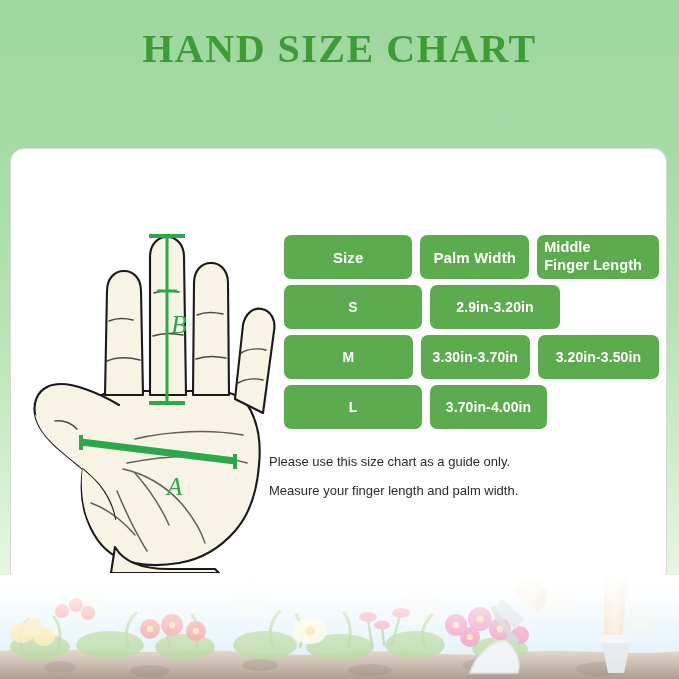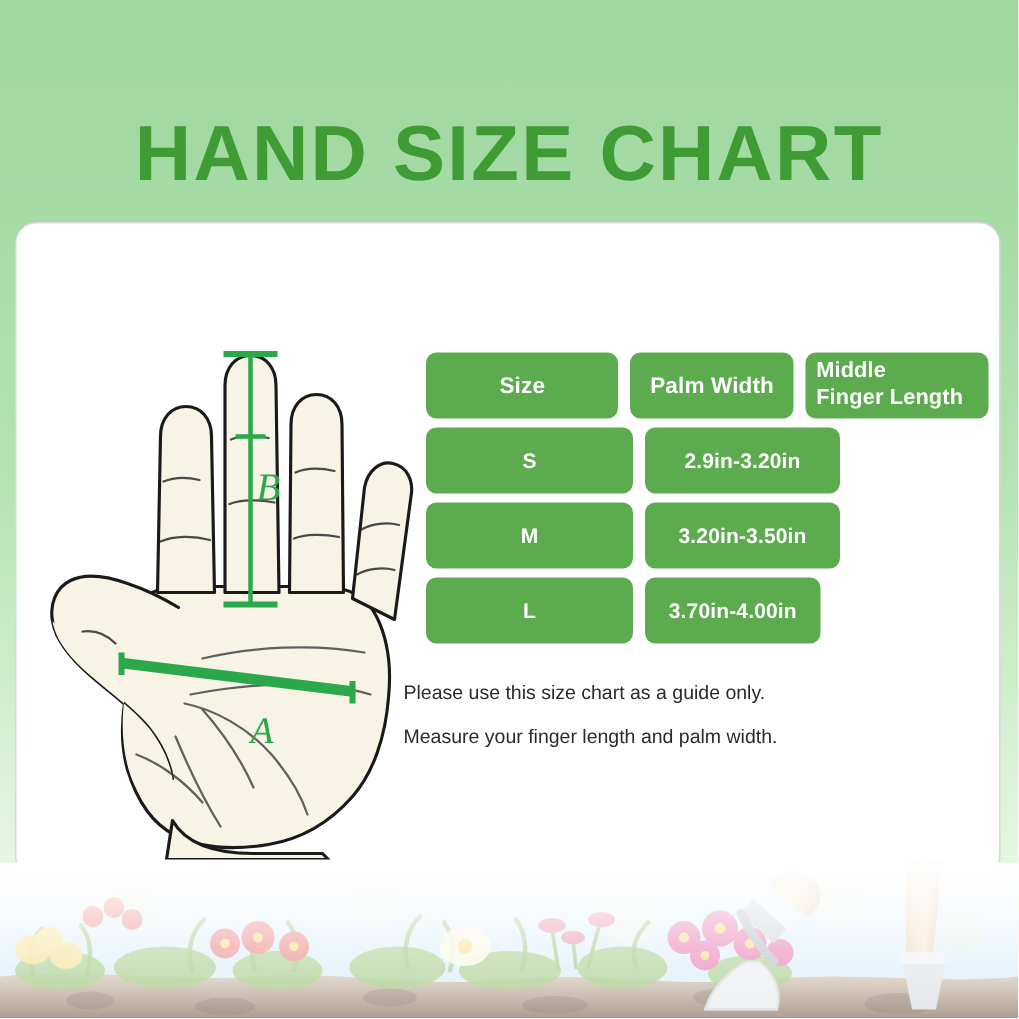--- a/index.html
+++ b/index.html
@@ -32,27 +32,26 @@
   
   .title-wrap {
     position: absolute;
     left: 0;
     top: 28px;
     width: 679px;
     text-align: center;
   }
   .title {
     display: inline-block;
-    font-family: Liberation Sans, sans-serif;
+    font-family: Liberation Serif, serif;
     font-weight: bold;
-    font-size: 52px;
+    font-size: 40px;
     letter-spacing: 1.5px;
     color: #3f9c35;
     line-height: 1.05;
-    margin-top: 48px;
   }
 
   
   .card {
     position: absolute;
     left: 10px;
     top: 148px;
     width: 657px;
     height: 437px;
     background: #ffffff;
@@ -252,20 +251,21 @@
         </div>
       </div>
 
       <div class="trow">
         <div class="cell c1">S</div>
         <div class="cell c3">2.9in-3.20in</div>
       </div>
 
       <div class="trow">
         <div class="cell c1">M</div>
+        <div class="cell c2">3.30in-3.70in</div>
         <div class="cell c3">3.20in-3.50in</div>
       </div>
 
       <div class="trow">
         <div class="cell c1">L</div>
         <div class="cell c2">3.70in-4.00in</div>
       </div>
 
     </div>
 

